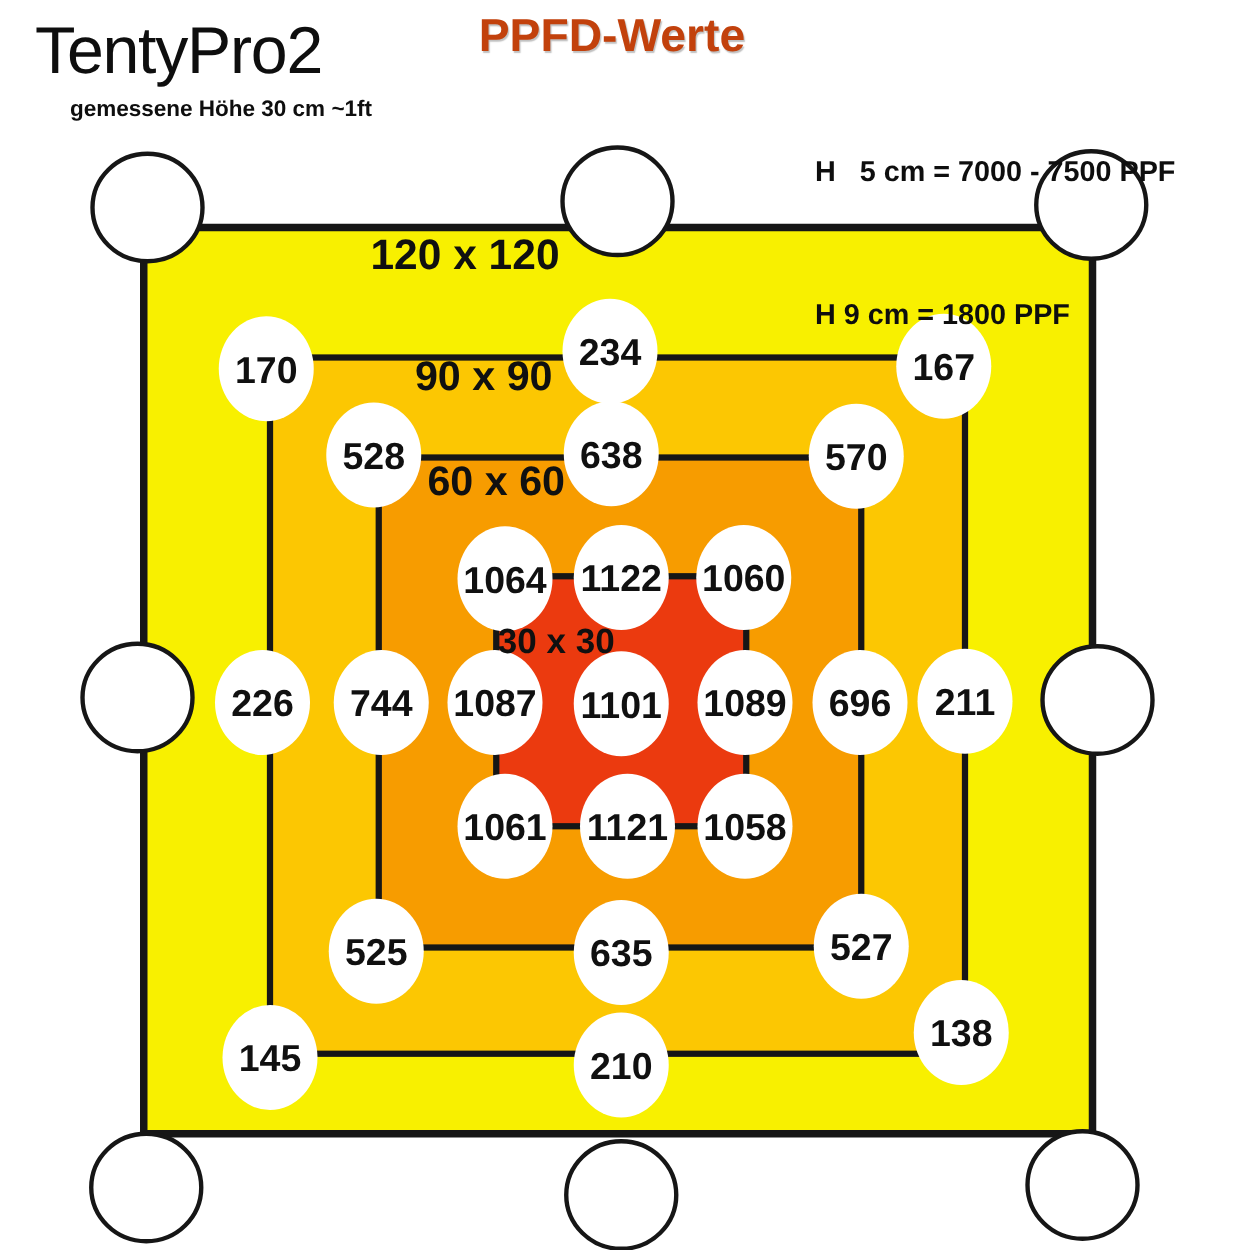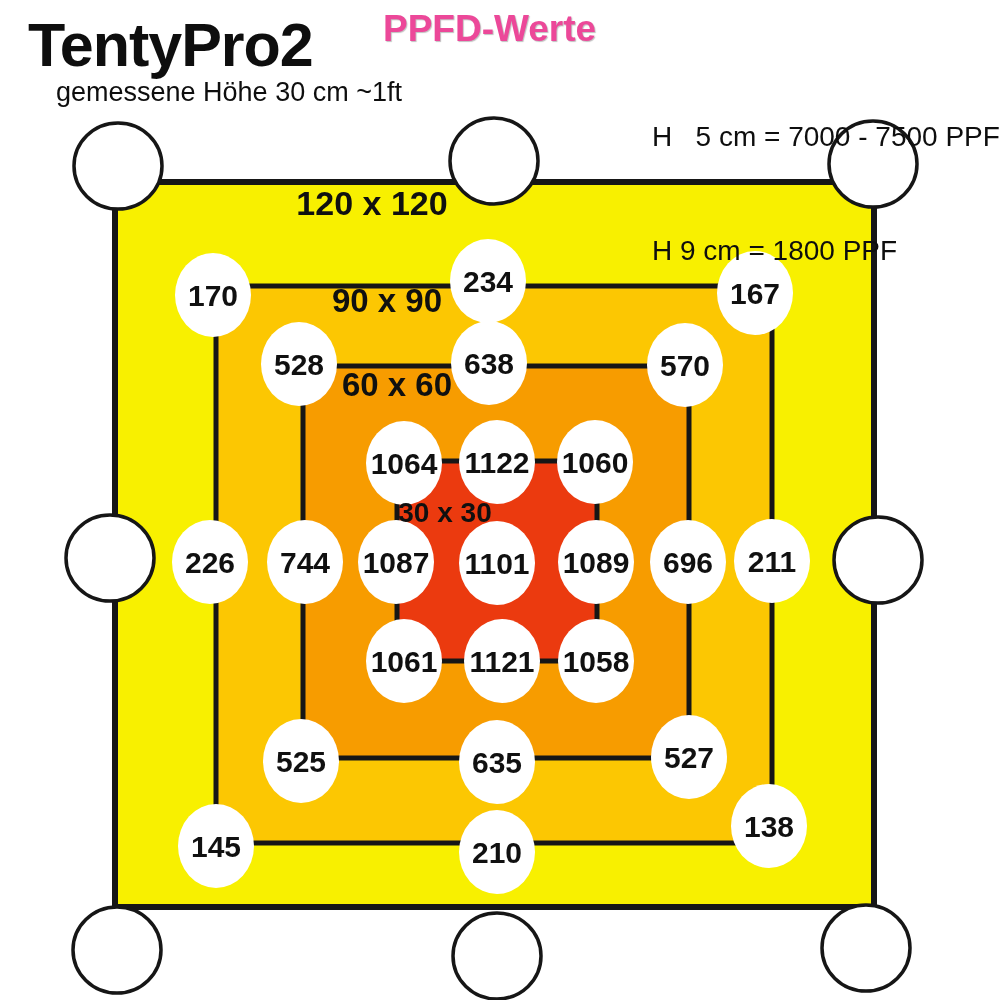--- a/index.html
+++ b/index.html
@@ -19,51 +19,51 @@
     position: absolute;
     left: 0;
     top: 0;
     width: 1000px;
     height: 1000px;
   }
   .hdr-title {
     position: absolute;
     left: 28px;
     top: 10px;
-    font-size: 61px;
-    font-weight: bold;
+    font-size: 53px;
+    font-weight: normal;
     letter-spacing: -1px;
     color: #0e0e0e;
     white-space: pre;
   }
   .hdr-subtitle {
     position: absolute;
     left: 56px;
     top: 77px;
-    font-size: 27px;
-    font-weight: normal;
+    font-size: 18px;
+    font-weight: bold;
     color: #0e0e0e;
     white-space: pre;
   }
   .hdr-chart-title {
     position: absolute;
     left: 383px;
     top: 8px;
     font-size: 37px;
     font-weight: bold;
-    color: #ec4899;
+    color: #c2410c;
     text-shadow: 1px 1px 1px rgba(0,0,0,0.25);
     white-space: pre;
   }
   .hdr-notes {
     position: absolute;
     left: 652px;
     top: 42px;
-    font-size: 28px;
-    font-weight: normal;
+    font-size: 23px;
+    font-weight: bold;
     color: #0e0e0e;
     line-height: 38px;
     white-space: pre;
   }
   svg text {
     font-family: "Liberation Sans", sans-serif;
     font-weight: bold;
   }
 </style>
 </head>

